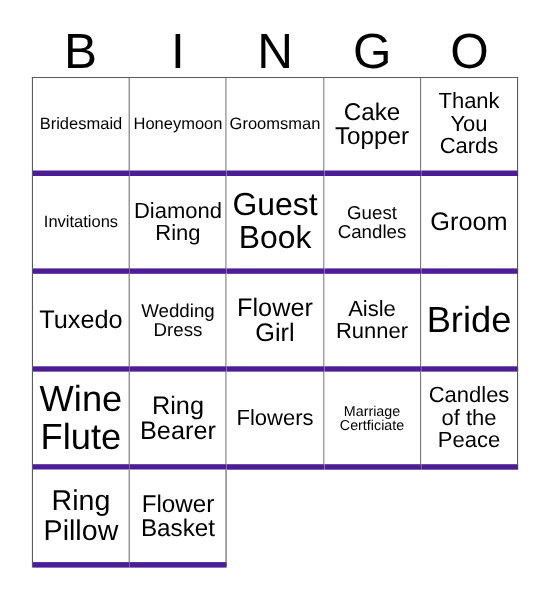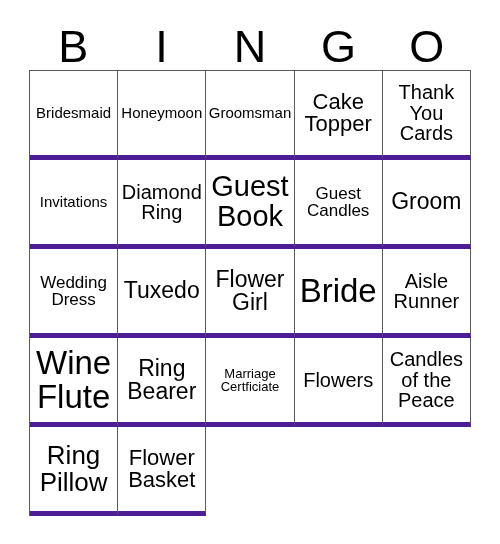--- a/index.html
+++ b/index.html
@@ -140,56 +140,56 @@
 Book</span>
       </div>
     <div class="bingo-cell fs-s">
         <span class="cell-text">Guest
 Candles</span>
       </div>
 
     <div class="bingo-cell fs-l">
         <span class="cell-text">Groom</span>
       </div>
+    <div class="bingo-cell fs-l">
+        <span class="cell-text">Tuxedo</span>
+      </div>
     <div class="bingo-cell fs-s">
         <span class="cell-text">Wedding
 Dress</span>
       </div>
     <div class="bingo-cell fs-l">
-        <span class="cell-text">Tuxedo</span>
-      </div>
-    <div class="bingo-cell fs-l">
         <span class="cell-text">Flower
 Girl</span>
       </div>
 
+    <div class="bingo-cell fs-m">
+        <span class="cell-text">Aisle
+Runner</span>
+      </div>
     <div class="bingo-cell fs-huge">
         <span class="cell-text">Bride</span>
-      </div>
-    <div class="bingo-cell fs-m">
-        <span class="cell-text">Aisle
-Runner</span>
       </div>
     <div class="bingo-cell fs-huge">
         <span class="cell-text">Wine
 Flute</span>
       </div>
     <div class="bingo-cell fs-l">
         <span class="cell-text">Ring
 Bearer</span>
       </div>
 
+    <div class="bingo-cell fs-m">
+        <span class="cell-text">Flowers</span>
+      </div>
     <div class="bingo-cell fs-xxs">
         <span class="cell-text">Marriage
 Certficiate</span>
       </div>
     <div class="bingo-cell fs-m">
-        <span class="cell-text">Flowers</span>
-      </div>
-    <div class="bingo-cell fs-m">
         <span class="cell-text">Candles
 of the
 Peace</span>
       </div>
     <div class="bingo-cell fs-xl">
         <span class="cell-text">Ring
 Pillow</span>
       </div>
     <div class="bingo-cell fs-ml">
         <span class="cell-text">Flower

